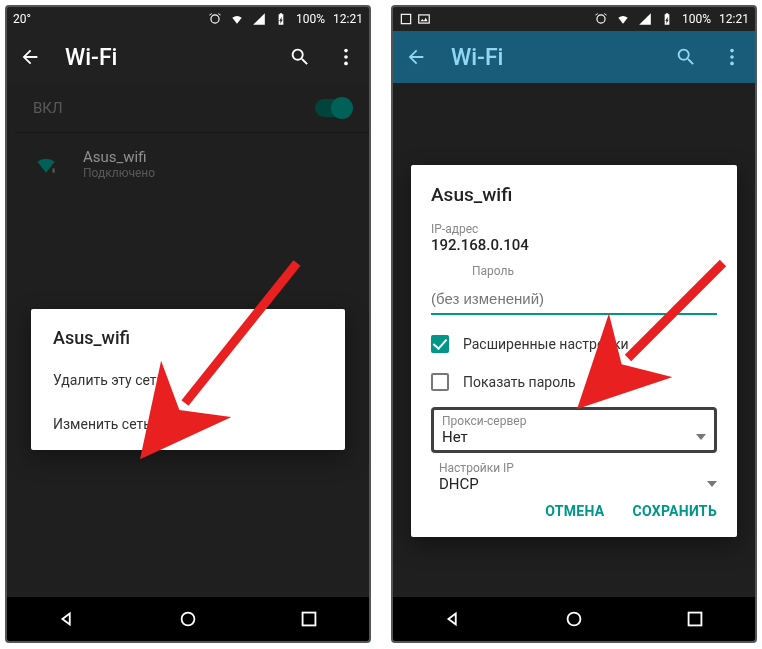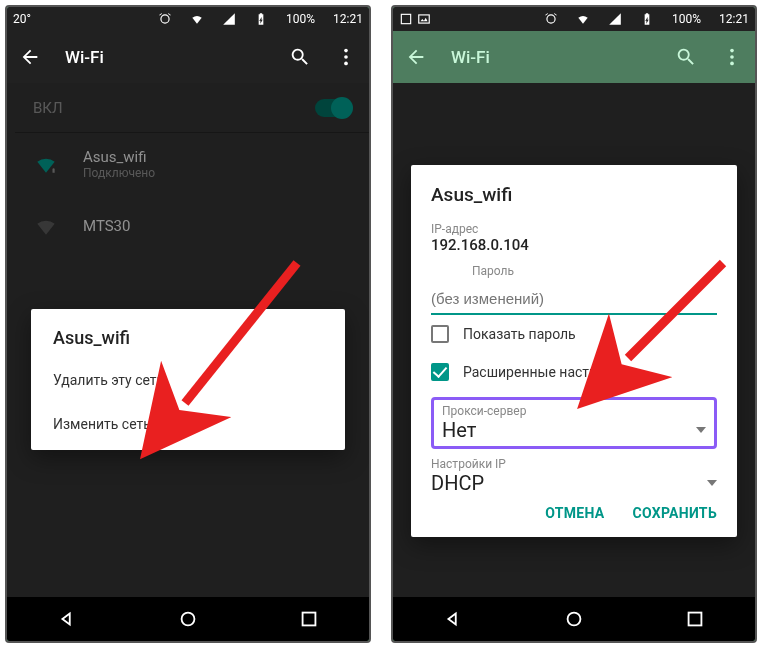--- a/index.html
+++ b/index.html
@@ -10,48 +10,48 @@
     height: 649px;
     display: flex;
     gap: 20px;
     padding: 5px;
   }
   .phone {
     width: 366px;
     height: 638px;
     border: 2px solid #555;
     border-radius: 4px;
-    background: #86efac;
+    background: #0ea5e9;
     position: relative;
     overflow: hidden;
     display: flex;
     flex-direction: column;
   }
   .statusbar {
     height: 24px;
     background: #212121;
     color: #fff;
     display: flex;
     align-items: center;
     padding: 0 6px;
     font-size: 12px;
   }
   .statusbar .left { display:flex; align-items:center; gap:4px; }
-  .statusbar .right { margin-left:auto; display:flex; align-items:center; gap:18px; }
+  .statusbar .right { margin-left:auto; display:flex; align-items:center; gap:8px; }
   .statusbar svg { width:14px; height:14px; fill:#fff; }
   .appbar {
     height: 52px;
     background: #212121;
     color: #fff;
     display: flex;
     align-items: center;
     padding: 0 12px;
     gap: 24px;
   }
-  .appbar .title { font-size: 17px; font-weight:500;text-align:center; }
+  .appbar .title { font-size: 23px; font-weight:500;text-align:center; }
   .appbar .spacer { flex:1; }
   .appbar svg { width:22px; height:22px; fill:#fff; }
   .content { flex:1; background:#303030; position:relative;padding-left:8px; }
   .toggle-row {
     height: 50px;
     display:flex;
     align-items:center;
     padding: 0 18px;
     color: #888;
     font-size: 15px;
@@ -150,29 +150,29 @@
   .chk.checked::after {
     content:'';
     position:absolute;
     left:3px; top:-1px;
     width:6px; height:11px;
     border: solid #fff;
     border-width: 0 2px 2px 0;
     transform: rotate(42deg);
   }
   .proxy-box {
-    border: 3px solid #8b5cf6;
+    border: 3px solid #404040;
     border-radius:4px;
     padding: 4px 8px 4px;
     margin-top: 6px;
     position:relative;
   }
-  .dd-row { margin-top:8px; }
+  .dd-row { margin-top:8px;margin-left:8px; }
   .dd-label { font-size:12px; color:#888; }
-  .dd-val { font-size:20px; color:#222; display:flex; align-items:center; }
+  .dd-val { font-size:15px; color:#222; display:flex; align-items:center; }
   .dd-val .spacer { flex:1; }
   .caret-down {
     width:0;height:0;
     border-left:5px solid transparent;
     border-right:5px solid transparent;
     border-top:6px solid #777;
   }
   .cfg-actions { margin-top:auto; display:flex; justify-content:flex-end; gap: 28px; padding: 10px 0; }
   .cfg-btn { color:#009688; font-size:14px; font-weight:700; letter-spacing:0.3px; }
   
@@ -232,28 +232,20 @@
     </div>
     <div class="wifi-item active">
       <svg class="wifi-icon" viewBox="0 0 24 24">
           <path d="M12 20l8-10a13 13 0 00-16 0z"></path>
           <path d="M17 17h3v3h-3z" fill="#303030"></path>
           <path d="M18 17a1 1 0 012 0v3h-2z" fill="#888"></path>
         </svg>
       <div class="wifi-text">
         <div class="name">Asus_wifi</div>
         <div class="sub">Подключено</div>
-      </div>
-    </div>
-    <div class="wifi-item">
-      <svg class="wifi-icon" viewBox="0 0 24 24">
-          <path d="M12 20l8-10a13 13 0 00-16 0z" fill="#555"></path>
-        </svg>
-      <div class="wifi-text">
-        <div class="name">MTS30</div>
       </div>
     </div>
 
     <div class="scrim"></div>
     <div class="ctx-dialog">
       <div class="ctx-title">Asus_wifi</div>
       <div class="ctx-item">Удалить эту сеть</div>
       <div class="ctx-item">Изменить сеть</div>
     </div>
 
@@ -337,26 +329,26 @@
     <div class="scrim"></div>
 
     <div class="cfg-dialog">
       <div class="cfg-title">Asus_wifi</div>
       <div class="cfg-label">IP-адрес</div>
       <div class="cfg-value">192.168.0.104</div>
       <div class="cfg-label" style="margin-top:10px;margin-left:41px;">Пароль</div>
       <input class="cfg-input" type="text" placeholder="(без изменений)" style="">
       <div class="cfg-gap"></div>
       <div class="chk-row">
+        <div class="chk checked"></div>
+        <span>Расширенные настройки</span>
+      </div>
+      <div class="chk-row">
         <div class="chk"></div>
         <span>Показать пароль</span>
-      </div>
-      <div class="chk-row">
-        <div class="chk checked"></div>
-        <span>Расширенные настройки</span>
       </div>
 
       <div class="proxy-box">
         <div class="dd-label">Прокси-сервер</div>
         <div class="dd-val">
           <span>Нет</span>
           <span class="spacer"></span>
           <span class="caret-down"></span>
         </div>
       </div>

